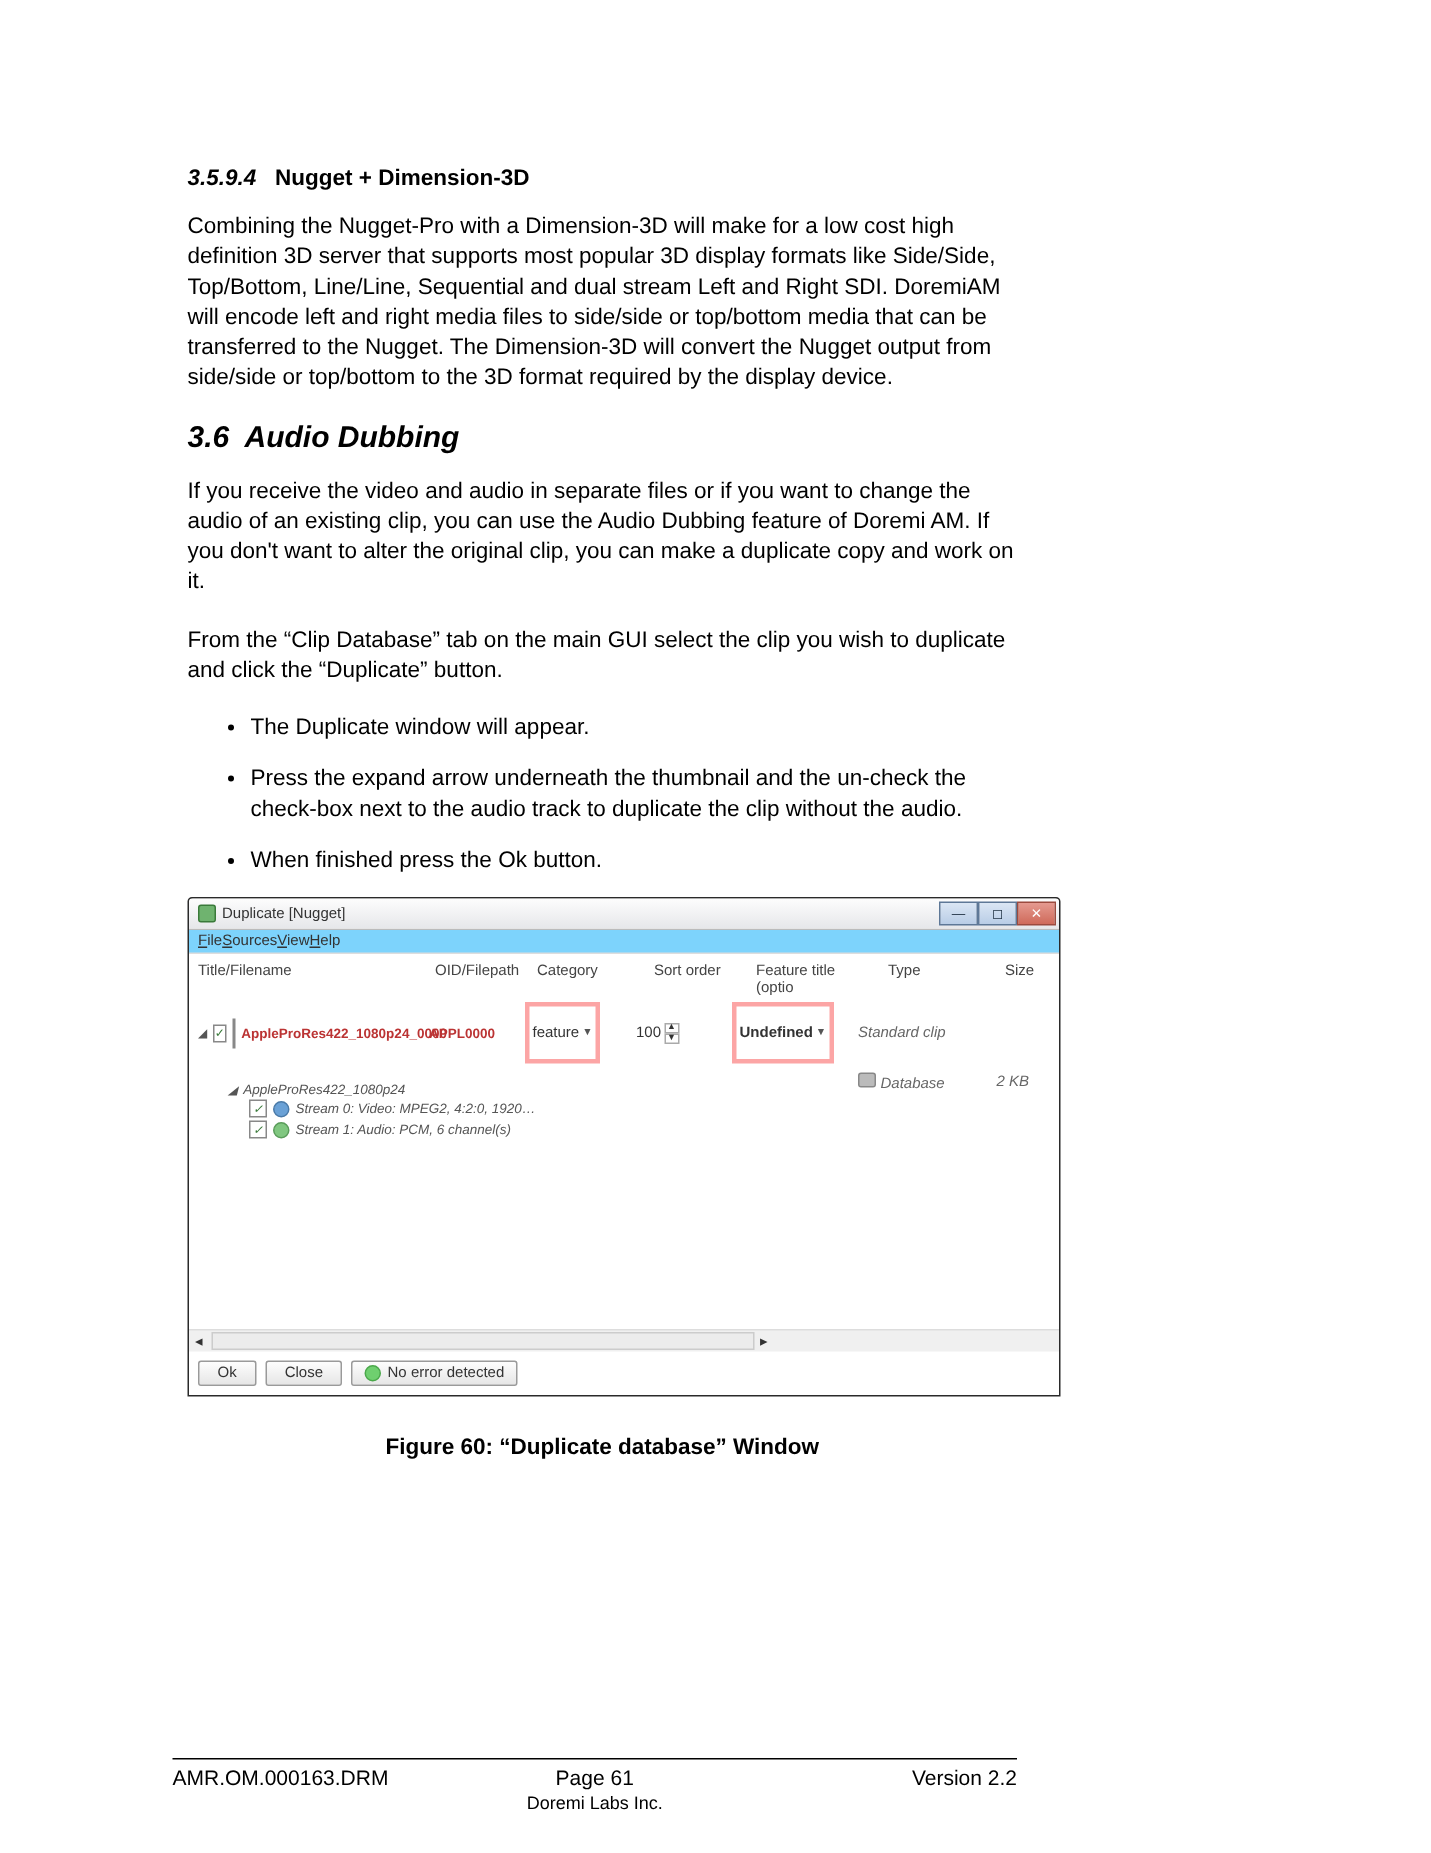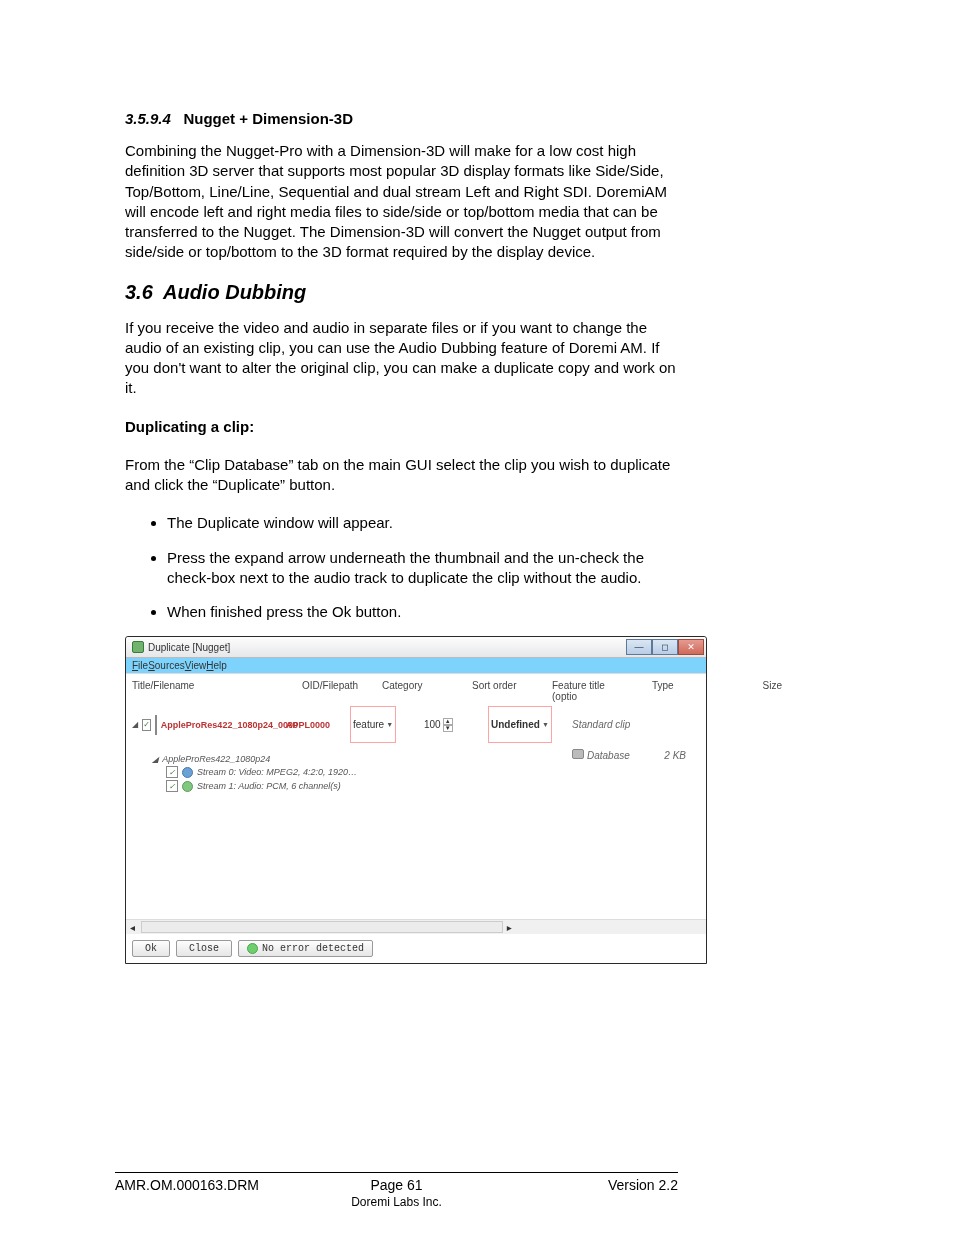--- a/index.html
+++ b/index.html
@@ -70,57 +70,57 @@
   .menubar span { text-decoration: underline; text-decoration-color: transparent; }
   .menubar span::first-letter { text-decoration: underline; }
   .panel-head {
     display:flex; justify-content:space-between;
     padding:2px 6px; background:#f8f8f8; border-bottom:1px solid #ddd;
   }
   .srclist { padding: 4px 6px 6px 6px; }
   .cols {
     display:grid;
     grid-template-columns: 150px 60px 70px 60px 80px 70px 40px;
-    gap:20px;
+    gap:8px;
     color:#444;
     padding:2px 0;
   }
   .cols.header { font-weight:normal; }
   .rowdata {
     display:grid;
     grid-template-columns: 150px 60px 70px 60px 80px 70px 40px;
     gap:4px;
     align-items:center;
     padding:2px 0 4px 0;
   }
   .title-cell { display:flex; align-items:center; gap:4px; }
   .tri { font-size:8px; color:#555; }
   .chk { width:10px; height:10px; border:1px solid #888; background:#fff; display:inline-flex; align-items:center; justify-content:center; font-size:8px; color:#3a7a3a;}
   .thumb {
     width:32px; height:18px;
     background: linear-gradient(135deg,#7c6a8e 0 30%, #7a6a50 30% 60%, #6b7d60 60% 100%);
     border:1px solid #888;
   }
   .redtxt { color:#b33; font-weight:bold; font-size:9px; }
-  .dd { border:1px solid #fca5a5; padding:12px 2px; display:inline-flex; align-items:center; gap:2px; background:#fff;}
+  .dd { border:3px solid #fca5a5; padding:12px 2px; display:inline-flex; align-items:center; gap:2px; background:#fff;}
   .dd .arr { font-size:7px; color:#555;}
   .spin { display:inline-flex; flex-direction:column; gap:0; }
   .spin .arr { font-size:6px; line-height:5px; border:1px solid #aaa; padding:0 1px; }
   .italic-gray { font-style: italic; color:#666; }
   .tree { padding: 2px 0 0 20px; font-style: italic; color:#555; font-size:9px;}
   .tree .branch { display:flex; align-items:center; gap:4px; padding:1px 0;}
   .tree .mini-icon { width:9px; height:9px; border-radius:50%; }
   .mini-video { background:#6aa1d6; border:1px solid #4a7aa8;}
   .mini-audio { background:#80c780; border:1px solid #5a9c5a;}
   .scrollarea { height:120px; }
   .hscroll {
     height:14px; background:#f0f0f0; border-top:1px solid #ddd; display:flex; align-items:center;
   }
   .hscroll .track { flex:0 0 62%; height:10px; background:#ececec; border:1px solid #ccc; margin-left:2px;}
-  .btnrow { display:flex; gap:6px; padding:6px;font-family:Liberation Mono, monospace; }
+  .btnrow { display:flex; gap:6px; padding:6px; }
   .uibtn {
     border:1px solid #9a9a9a; background:linear-gradient(#fdfdfd,#e6e6e6);
     padding:2px 12px; border-radius:2px; font-size:10px;
   }
   .uibtn.small { padding:2px 8px;}
   .errbtn { display:flex; align-items:center; gap:4px; }
   .err-icon { width:9px; height:9px; border-radius:50%; background:#6fcf6f; border:1px solid #4aa84a;}
   .db-icon {
     width:10px; height:8px; border-radius:2px; background:#bbb; border:1px solid #888; display:inline-block; margin-right:3px;
   }
@@ -148,21 +148,20 @@
 
   <p>Combining the Nugget-Pro with a Dimension-3D will make for a low cost high definition 3D server that supports most popular 3D display formats like Side/Side, Top/Bottom, Line/Line, Sequential and dual stream Left and Right SDI. DoremiAM will encode left and right media files to side/side or top/bottom media that can be transferred to the Nugget. The Dimension-3D will convert the Nugget output from side/side or top/bottom to the 3D format required by the display device.</p>
 
   <div class="h2-row">
     <span class="h2-num">3.6</span>
     <span class="h2-title">Audio Dubbing</span>
   </div>
 
   <p>If you receive the video and audio in separate files or if you want to change the audio of an existing clip, you can use the Audio Dubbing feature of Doremi AM. If you don't want to alter the original clip, you can make a duplicate copy and work on it.</p>
 
-  <p class="bold">Duplicating a clip:</p>
 
   <p>From the “Clip Database” tab on the main GUI select the clip you wish to duplicate and click the “Duplicate” button.</p>
 
   <ul class="bullets">
     <li>The Duplicate window will appear.</li>
     <li>Press the expand arrow underneath the thumbnail and the un-check the check-box next to the audio track to duplicate the clip without the audio.</li>
     <li>When finished press the Ok button.</li>
   </ul>
 
   <div class="win">
@@ -185,21 +184,21 @@
     </div>
 
     <div class="srclist">
       <div class="cols header">
         <span>Title/Filename</span>
         <span>OID/Filepath</span>
         <span>Category</span>
         <span>Sort order</span>
         <span>Feature title (optio</span>
         <span>Type</span>
-        <span style="text-align:right;">Size</span>
+        <span style="text-align:left;">Size</span>
       </div>
 
       <div class="rowdata">
         <span class="title-cell">
           <span class="tri">◢</span>
           <span class="chk">✓</span>
           <span class="thumb"></span>
           <span class="redtxt">AppleProRes422_1080p24_0000</span>
         </span>
         <span class="redtxt">APPL0000</span>
@@ -267,20 +266,21 @@
     <div class="btnrow">
       <div class="uibtn">Ok</div>
       <div class="uibtn">Close</div>
       <div class="uibtn small errbtn">
         <span class="err-icon"></span>
         <span>No error detected</span>
       </div>
     </div>
   </div>
 
+  <p class="caption">Figure 60: “Duplicate database” Window</p>
 
   <div class="footer">
     <span>AMR.OM.000163.DRM</span>
     <span class="center">Page 61</span>
     <span style="margin-left:auto;">Version 2.2</span>
     <span class="company">Doremi Labs Inc.</span>
   </div>
 
 </div>
 

